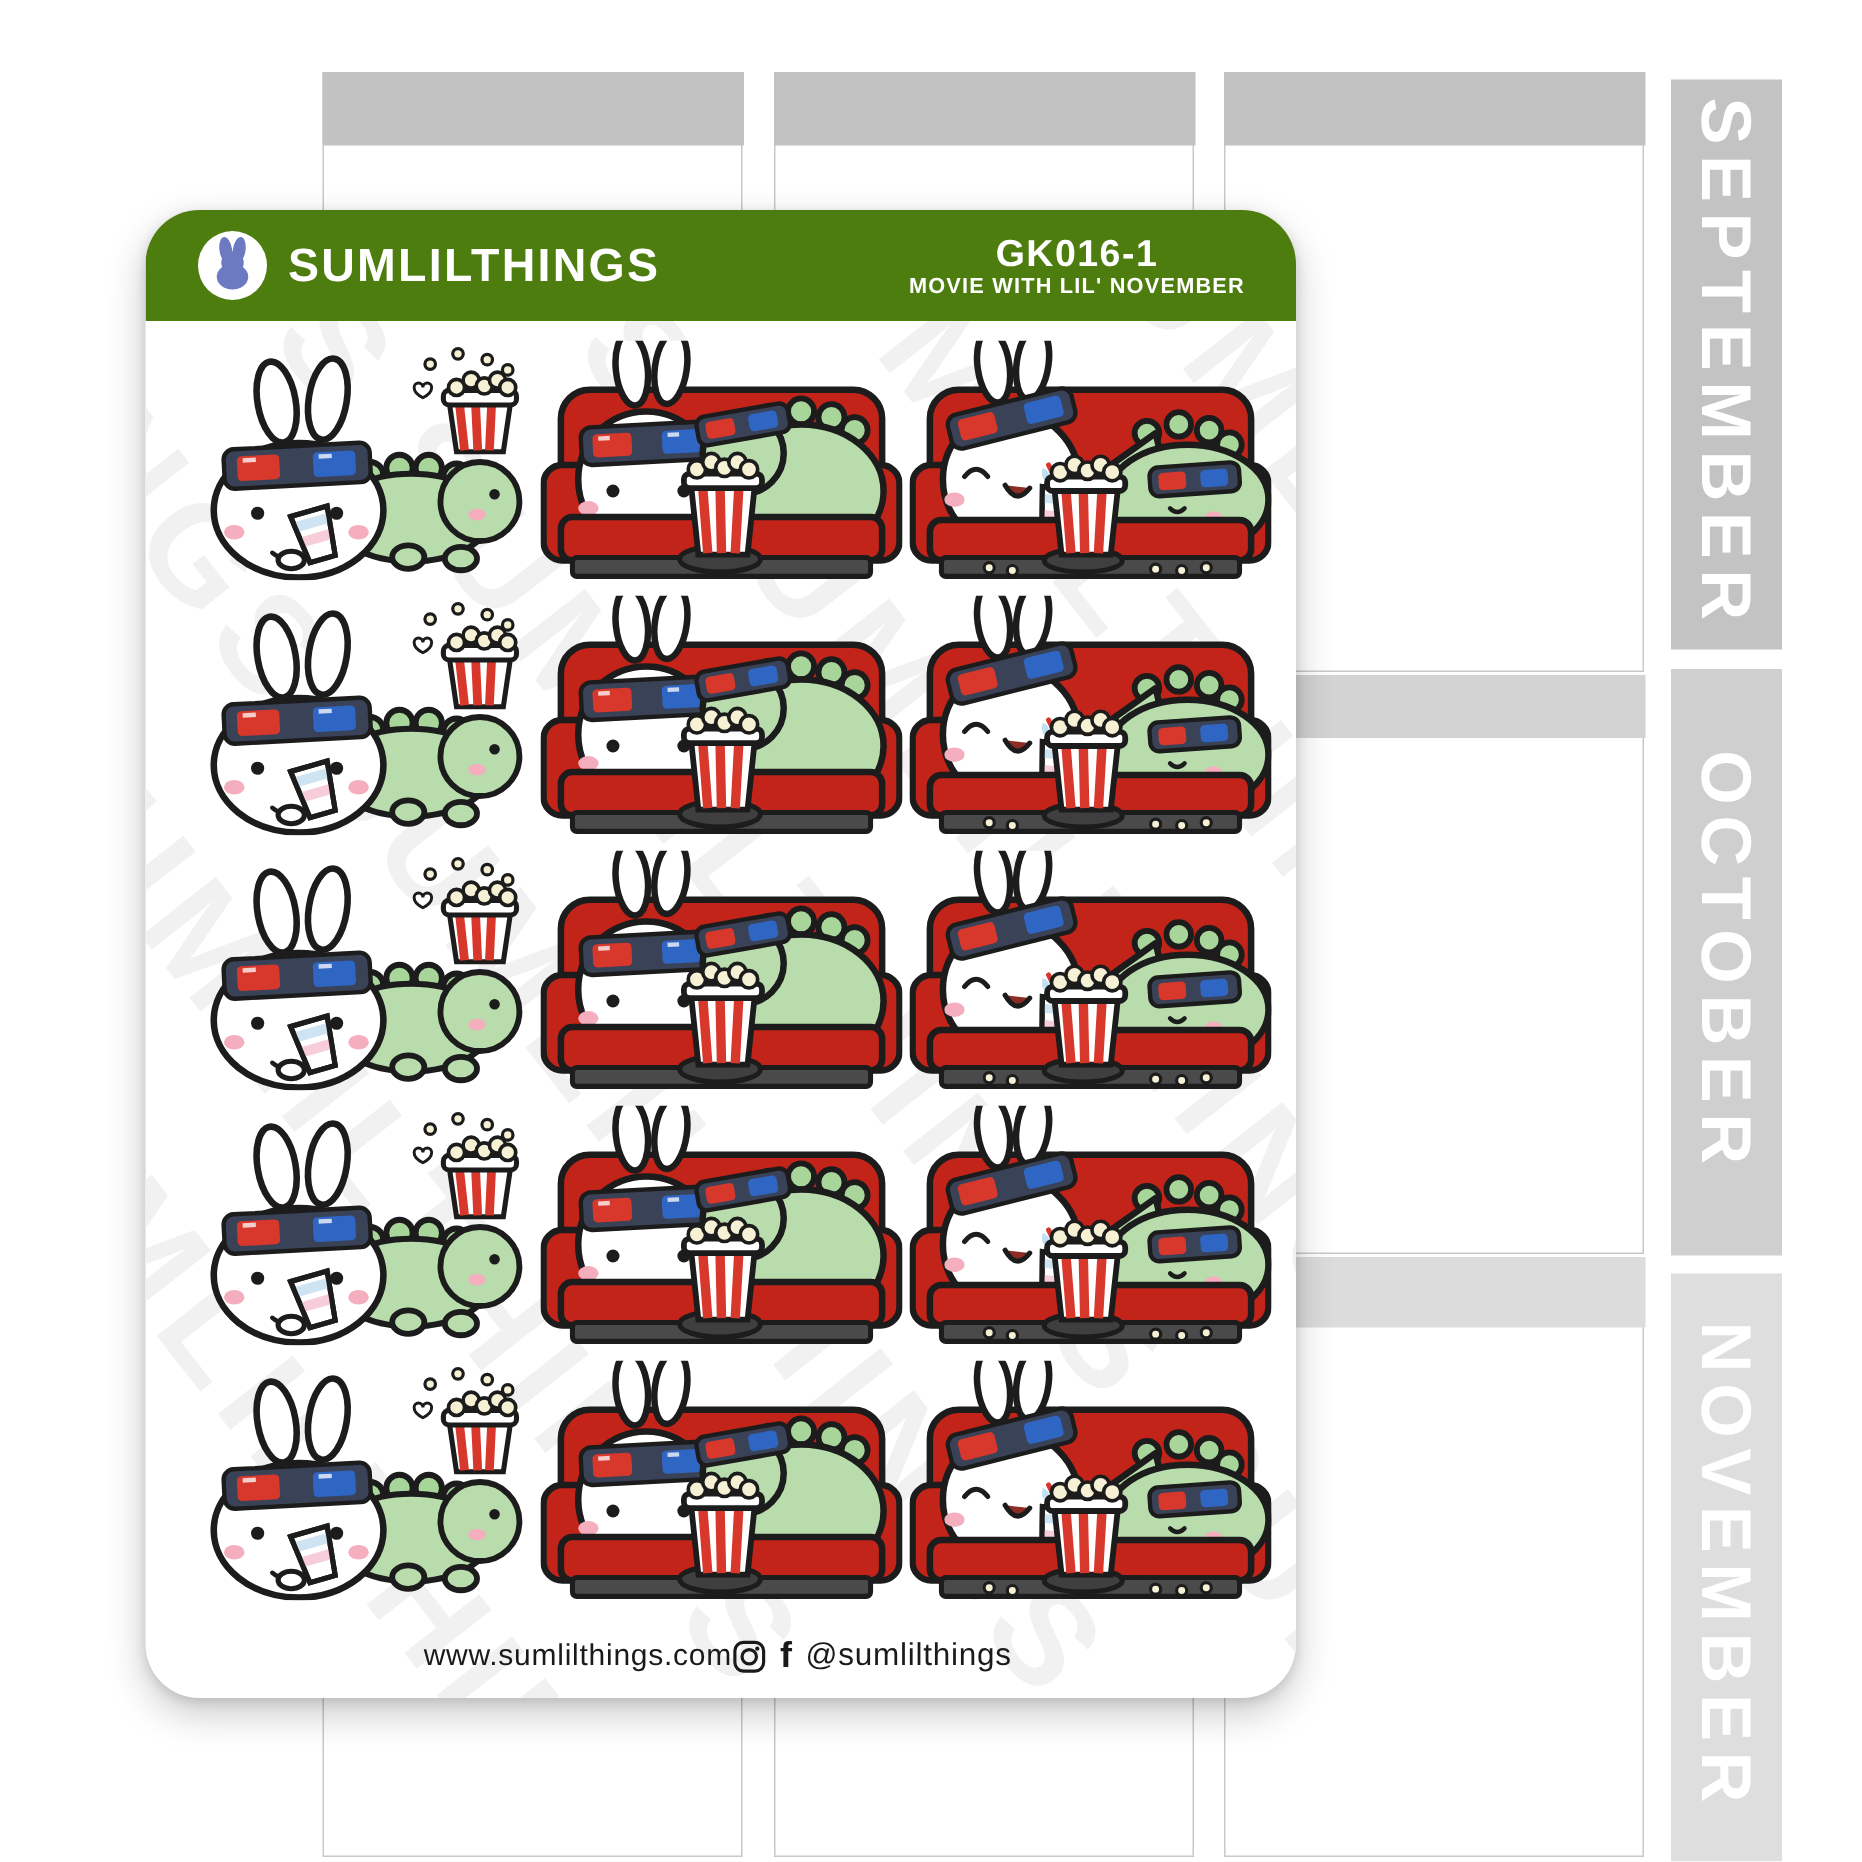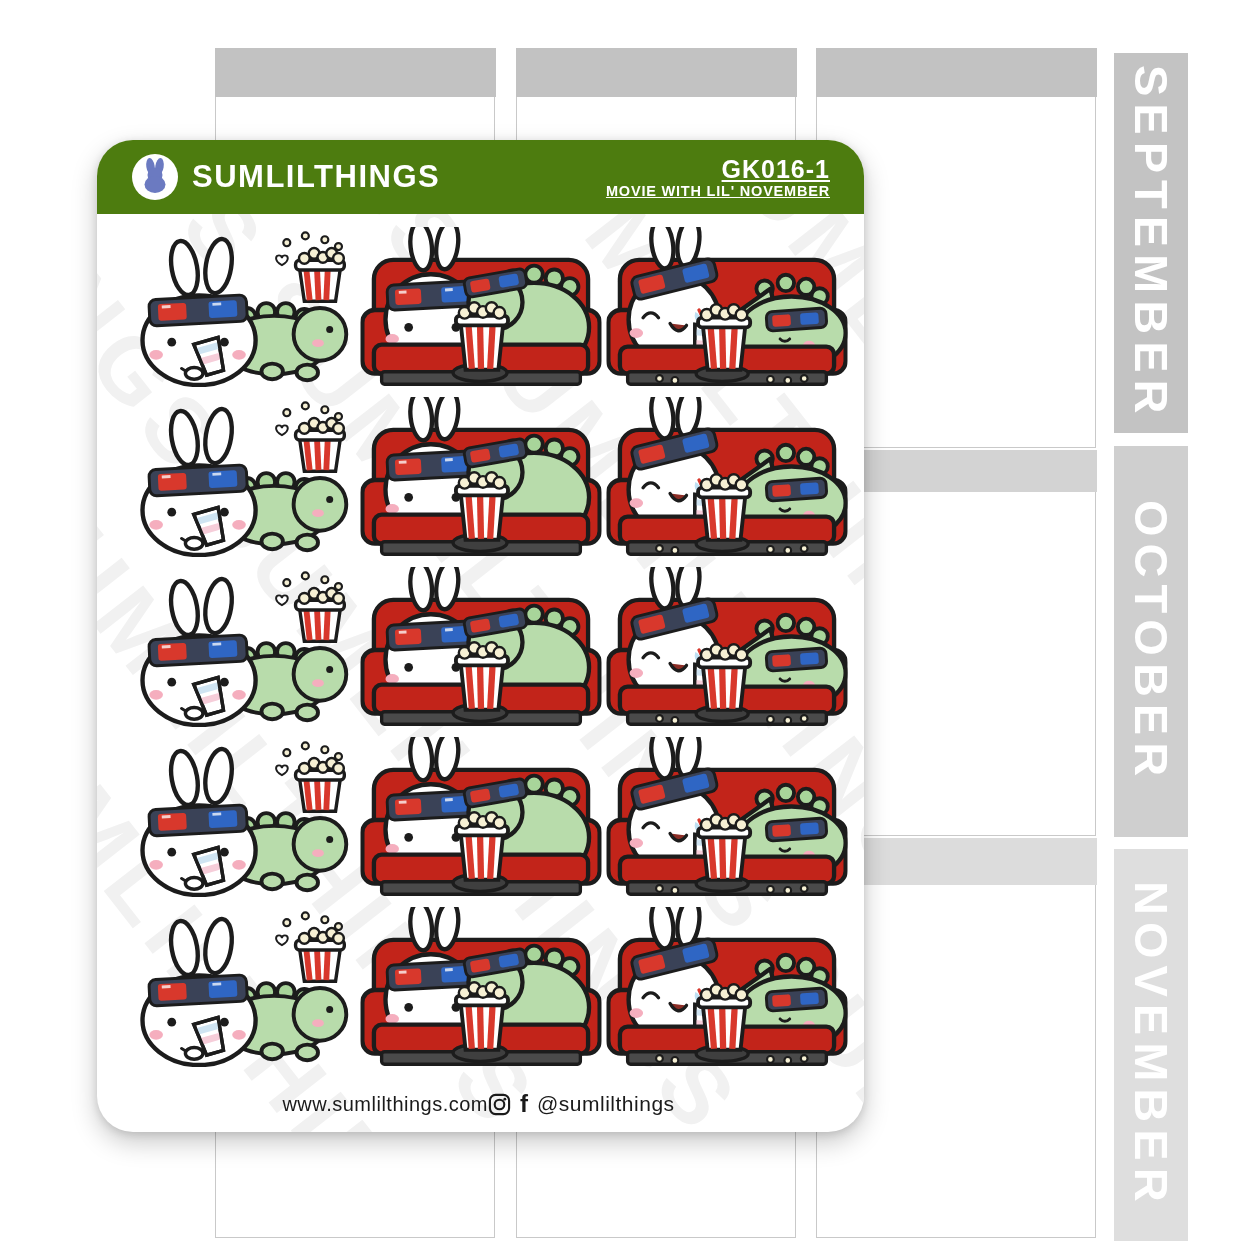--- a/index.html
+++ b/index.html
@@ -20,21 +20,21 @@
          border-radius:36px;overflow:hidden;
          box-shadow:0 10px 26px rgba(0,0,0,.22),0 2px 8px rgba(0,0,0,.12);}
   .wm{position:absolute;inset:-220px;display:flex;flex-direction:column;gap:64px;align-items:center;
       transform:rotate(52deg);z-index:1;pointer-events:none;}
   .wm span{font-size:92px;font-weight:800;letter-spacing:10px;color:#f1f1f1;white-space:nowrap;line-height:1;}
   .wm span:nth-child(even){margin-left:260px;}
 
   .sheet-header{position:absolute;left:0;top:0;right:0;height:74px;background:#4d7c0f;
                 display:flex;align-items:center;padding:0 34px;box-sizing:border-box;gap:13px;z-index:3;}
   .brand{color:#fff;font-weight:800;font-size:31px;letter-spacing:1.5px;}
-  .hdr-right{margin-left:auto;text-align:right;color:#fff;line-height:1.12;text-decoration:underline;}
+  .hdr-right{margin-left:auto;text-align:center;color:#fff;line-height:1.12;}
   .sku{font-weight:800;font-size:25px;letter-spacing:1px;}
   .subtitle{font-weight:700;font-size:14.5px;letter-spacing:.8px;}
 
   .grid{position:absolute;left:24px;right:14px;top:84px;bottom:58px;z-index:2;
         display:grid;grid-template-columns:1fr 1fr 1fr;grid-template-rows:repeat(5,1fr);
         justify-items:center;align-items:center;}
   .stk-a{width:226px;height:156px;}
   .stk-b,.stk-c{width:246px;height:164px;}
 
   .sheet-footer{position:absolute;left:42px;right:46px;bottom:16px;display:flex;align-items:center;

